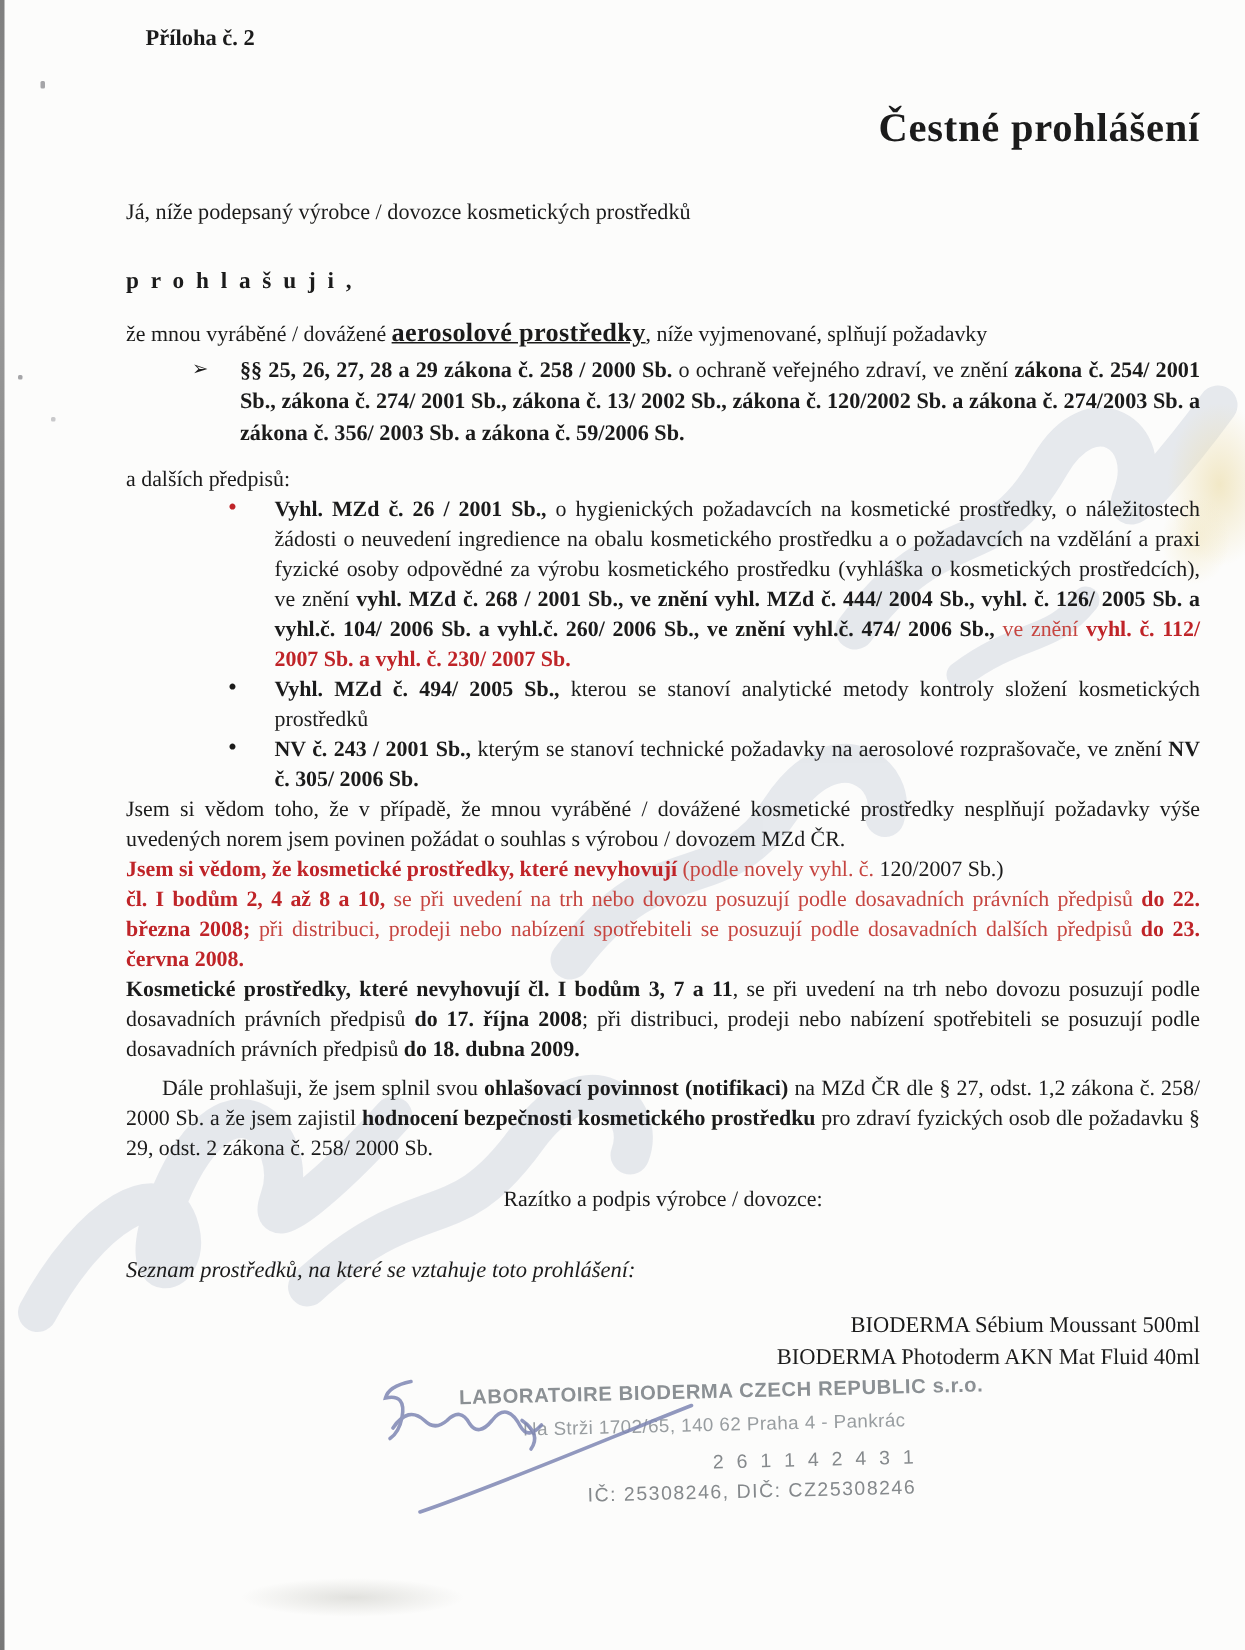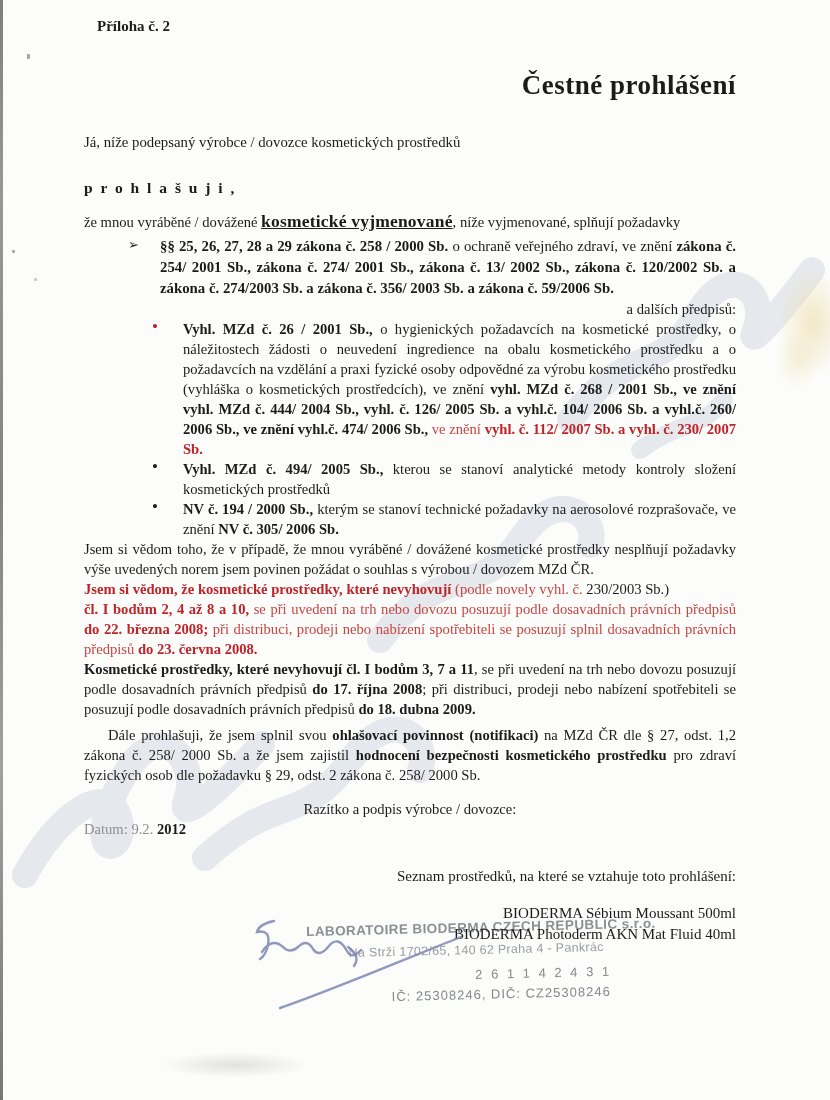--- a/index.html
+++ b/index.html
@@ -25,35 +25,35 @@
     background:linear-gradient(180deg,#555 0%,#777 18%,#5a5a5a 45%,#828282 70%,#4a4a4a 100%);
     opacity:.75;z-index:4;
   }
   .speck{position:absolute;width:3px;height:5px;background:#6a6a72;opacity:.6;z-index:4;border-radius:1px;}
   .smudge{position:absolute;border-radius:50%;z-index:0;}
   .smudge-yellow{right:-18px;top:268px;width:70px;height:110px;background:radial-gradient(ellipse,rgba(236,221,170,.65),rgba(236,221,170,0) 70%);}
   .smudge-yellow2{right:10px;top:330px;width:46px;height:60px;background:radial-gradient(ellipse,rgba(240,228,185,.5),rgba(240,228,185,0) 70%);}
   .smudge-gray{left:160px;top:1052px;width:150px;height:26px;border-radius:40%;background:radial-gradient(ellipse,rgba(185,185,178,.4),rgba(185,185,178,0) 70%);}
 
   .watermark{position:absolute;left:0;top:0;z-index:0;}
-  .content{position:relative;z-index:2;padding:16px 94px 0 84px;}
+  .content{position:relative;z-index:2;padding:16px 30px 0 84px;}
 
   .attachment{font-weight:bold;font-size:15px;line-height:20px;margin:0 0 0 13px;}
   .title{font-size:27px;font-weight:bold;text-align:right;margin:30px 0 0 0;line-height:38px;letter-spacing:.5px;}
   .center{text-align:left;}
   .intro{font-size:14.8px;margin:28px 0 0 0;line-height:20px;}
   .declare{font-size:15.5px;font-weight:bold;letter-spacing:2px;margin:26px 0 0 0;line-height:20px;}
 
   .para{font-size:14.6px;line-height:20px;text-align:justify;margin:0;}
   .para.first{margin-top:13px;}
-  .para.tight{text-align:right;}
+  .para.tight{margin-top:10px;text-align:left;}
   .para.indent{margin-top:6px;text-indent:24px;}
   .para.label{margin-top:14px;text-align:center;}
   .para.datum{margin-top:0;text-align:left;}
-  .para.seznam{margin-top:27px;text-align:right;font-size:15px;}
+  .para.seznam{margin-top:27px;text-align:left;font-size:15px;font-style:italic;}
   .para.product{margin-top:0;text-align:right;font-size:15px;margin-left:13px;line-height:20.5px;}
   .para.product.firstp{margin-top:17px;}
 
   .arrow-item{position:relative;margin-top:4px;padding-left:76px;}
   .arrow-item .arrow{position:absolute;left:44px;top:1px;font-size:13px;color:var(--ink);}
   .arrow-item .a-text{font-size:14.8px;line-height:21px;text-align:justify;}
 
   .bullet-item{position:relative;padding-left:99px;}
   .bullet-item .dot{position:absolute;left:68px;top:-2px;font-size:17px;}
   .bullet-item .dot.red-dot{color:var(--red);}
@@ -102,50 +102,49 @@
   <div class="smudge smudge-yellow"></div>
   <div class="smudge smudge-yellow2"></div>
   <div class="smudge smudge-gray"></div>
 
   <div class="content">
     <p class="attachment">Příloha č. 2</p>
     <h1 class="title">Čestné prohlášení</h1>
     <p class="center intro">Já, níže podepsaný výrobce / dovozce kosmetických prostředků</p>
     <p class="center declare">p r o h l a š u j i ,</p>
 
-    <p class="para first"><span>že mnou vyráběné / dovážené </span><span class="b u big">kosmetické vyjmenované</span><span>,   níže vyjmenované, splňují požadavky</span></p>
+    <p class="para first"><span>že mnou vyráběné / dovážené </span><span class="b u big">aerosolové prostředky</span><span>,   níže vyjmenované, splňují požadavky</span></p>
 
     <div class="arrow-item">
       <span class="arrow">➢</span>
       <div class="a-text"><span class="b">§§ 25, 26, 27, 28 a 29 zákona č. 258 / 2000 Sb.</span><span> o ochraně veřejného zdraví, ve znění </span><span class="b">zákona č. 254/ 2001 Sb., zákona č. 274/ 2001 Sb., zákona č. 13/ 2002 Sb., zákona č. 120/2002 Sb. a zákona č. 274/2003 Sb. a zákona č. 356/ 2003 Sb. a zákona č. 59/2006 Sb.</span></div>
     </div>
 
     <p class="para tight">a dalších předpisů:</p>
 
     <div class="bullet-item">
       <span class="dot red-dot">•</span>
       <div class="b-text"><span class="b">Vyhl. MZd č. 26 / 2001 Sb.,</span><span> o hygienických požadavcích na kosmetické prostředky, o náležitostech žádosti o neuvedení ingredience na obalu kosmetického prostředku a o požadavcích na vzdělání a praxi fyzické osoby odpovědné za výrobu kosmetického prostředku (vyhláška o kosmetických prostředcích), ve znění </span><span class="b">vyhl. MZd č. 268 / 2001 Sb., ve znění  vyhl. MZd č. 444/ 2004 Sb., vyhl. č. 126/ 2005 Sb. a vyhl.č. 104/ 2006 Sb. a vyhl.č. 260/ 2006 Sb., ve znění vyhl.č. 474/ 2006 Sb.,</span><span class="red"> ve znění </span><span class="b red">vyhl. č. 112/ 2007 Sb. a vyhl. č. 230/ 2007 Sb.</span></div>
     </div>
     <div class="bullet-item">
       <span class="dot">•</span>
       <div class="b-text"><span class="b">Vyhl. MZd č. 494/ 2005 Sb.,</span><span> kterou se stanoví analytické metody kontroly složení kosmetických prostředků</span></div>
     </div>
     <div class="bullet-item">
       <span class="dot">•</span>
-      <div class="b-text"><span class="b">NV č. 194 / 2000 Sb.,</span><span> kterým se stanoví technické požadavky na aerosolové rozprašovače, ve znění </span><span class="b">NV č. 305/ 2006 Sb.</span></div>
+      <div class="b-text"><span class="b">NV č. 243 / 2001 Sb.,</span><span> kterým se stanoví technické požadavky na aerosolové rozprašovače, ve znění </span><span class="b">NV č. 305/ 2006 Sb.</span></div>
     </div>
 
     <p class="para"><span>Jsem si vědom toho, že v případě, že mnou vyráběné / dovážené kosmetické prostředky nesplňují požadavky výše uvedených norem jsem povinen požádat o souhlas s výrobou / dovozem MZd ČR.</span></p>
-    <p class="para"><span class="b red">Jsem si vědom, že  kosmetické prostředky, které nevyhovují </span><span class="red">(podle novely vyhl. č. </span><span>230/2003 Sb.)</span></p>
-    <p class="para"><span class="b red">čl. I bodům 2, 4 až 8 a 10,</span><span class="red"> se při uvedení na trh nebo dovozu posuzují podle dosavadních právních předpisů </span><span class="b red">do 22. března 2008;</span><span class="red"> při distribuci, prodeji nebo nabízení spotřebiteli se posuzují splnil dosavadních právních předpisů </span><span class="b red">do 23. června 2008.</span></p>
+    <p class="para"><span class="b red">Jsem si vědom, že  kosmetické prostředky, které nevyhovují </span><span class="red">(podle novely vyhl. č. </span><span>120/2007 Sb.)</span></p>
+    <p class="para"><span class="b red">čl. I bodům 2, 4 až 8 a 10,</span><span class="red"> se při uvedení na trh nebo dovozu posuzují podle dosavadních právních předpisů </span><span class="b red">do 22. března 2008;</span><span class="red"> při distribuci, prodeji nebo nabízení spotřebiteli se posuzují podle dosavadních dalších předpisů </span><span class="b red">do 23. června 2008.</span></p>
     <p class="para"><span class="b">Kosmetické prostředky, které nevyhovují čl. I bodům 3, 7 a 11</span><span>, se při uvedení na trh nebo dovozu posuzují podle dosavadních právních předpisů </span><span class="b">do 17. října 2008</span><span>; při distribuci, prodeji nebo nabízení spotřebiteli se posuzují podle dosavadních právních předpisů </span><span class="b">do 18. dubna 2009.</span></p>
     <p class="para indent"><span>Dále prohlašuji, že jsem splnil svou </span><span class="b">ohlašovací povinnost  (notifikaci)</span><span> na MZd ČR dle § 27, odst. 1,2 zákona č. 258/ 2000 Sb. a že jsem zajistil </span><span class="b">hodnocení bezpečnosti kosmetického prostředku</span><span> pro zdraví fyzických osob dle požadavku § 29, odst. 2 zákona č. 258/ 2000 Sb.</span></p>
 
     <p class="para label">Razítko a podpis výrobce / dovozce:</p>
-    <p class="para datum"><span class="gray">Datum: 9.2. </span><span class="b">2012</span></p>
 
     <p class="para seznam">Seznam prostředků, na které se vztahuje toto prohlášení:</p>
     <p class="para product firstp">BIODERMA Sébium Moussant 500ml</p>
     <p class="para product">BIODERMA Photoderm AKN Mat Fluid 40ml</p>
   </div>
 
   <div class="stamp">
     <div class="sl sl1">LABORATOIRE BIODERMA CZECH REPUBLIC s.r.o.</div>
     <div class="sl sl2">Na Strži 1702/65, 140 62 Praha 4 - Pankrác</div>
     <div class="sl sl3">2 6 1  1 4 2  4 3 1</div>

